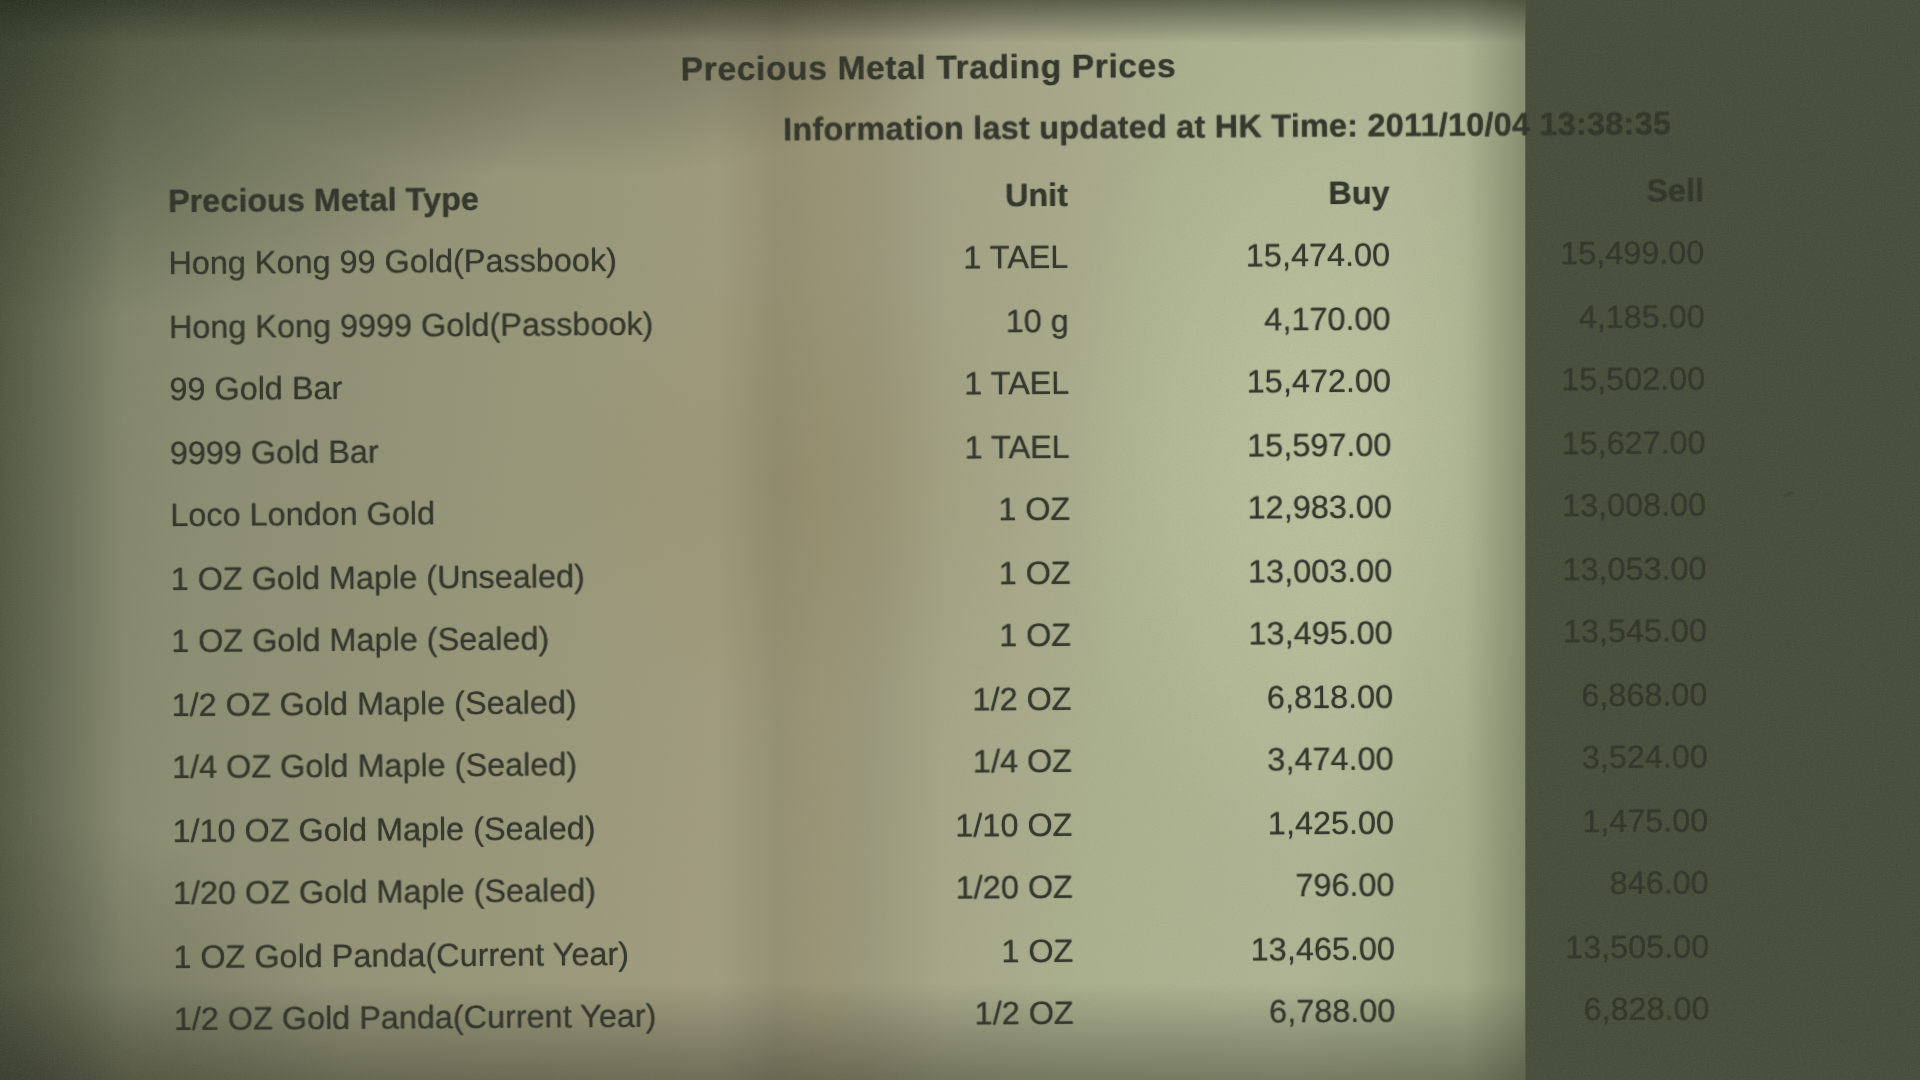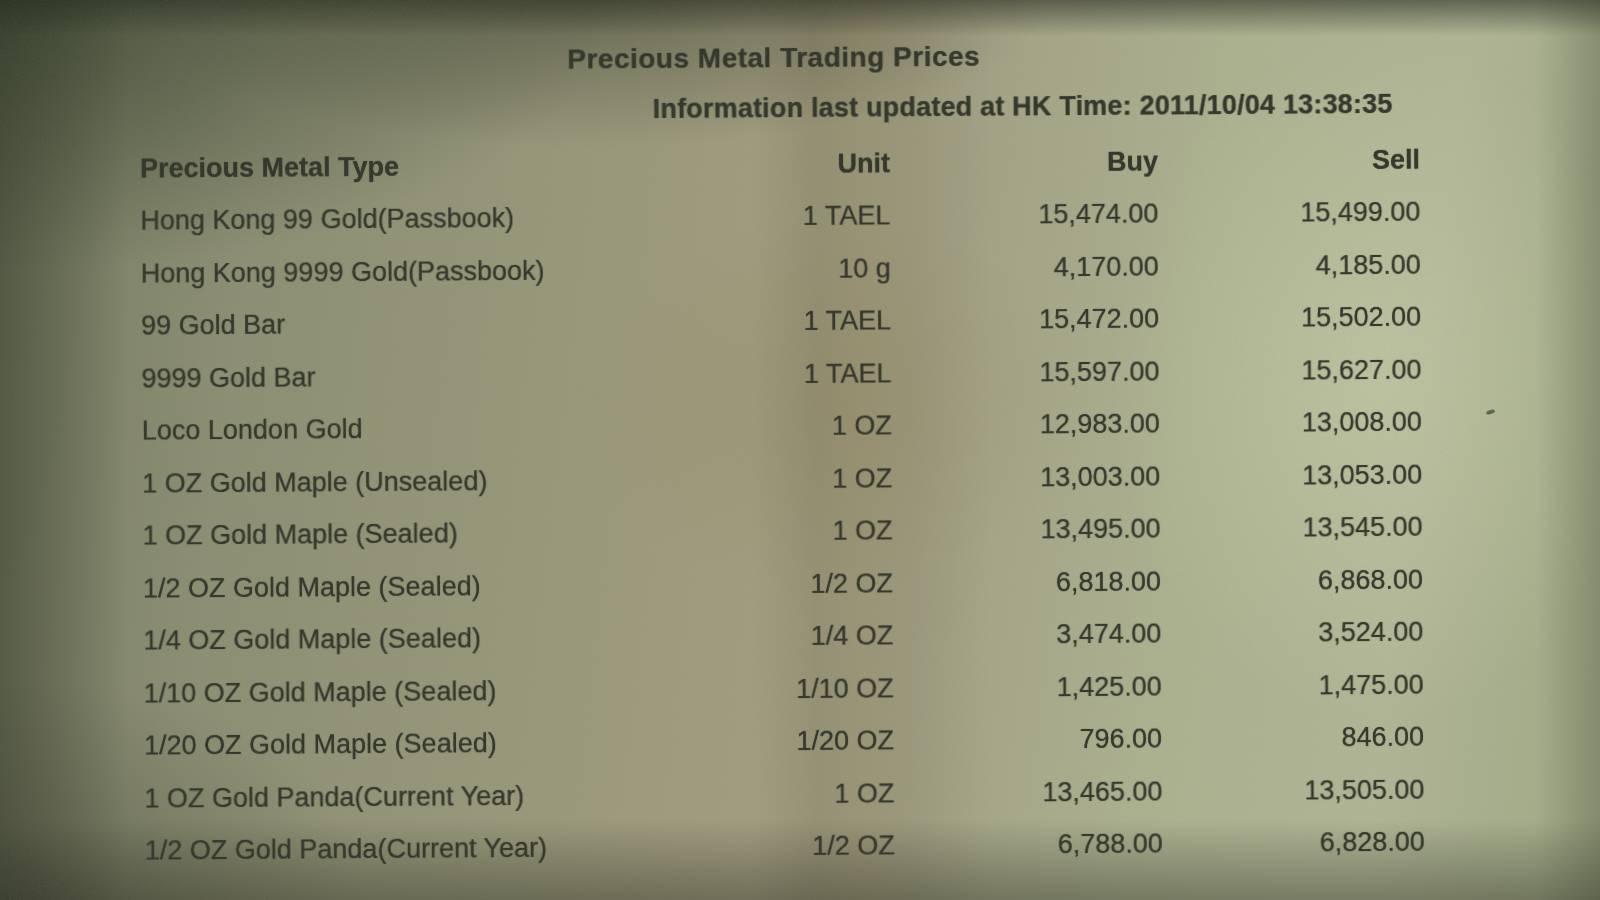--- a/index.html
+++ b/index.html
@@ -6,21 +6,21 @@
     margin: 0; padding: 0;
     width: 1600px; height: 900px;
     overflow: hidden;
     background: #3c4432;
     font-family: "Liberation Sans", sans-serif;
   }
 
   
   .photo {
     position: absolute; inset: 0;
-    width: 1600px; height: 900px;
+    width: 1271px; height: 900px;
     background:
       
       radial-gradient(ellipse 52% 42% at 1% 0%, rgba(22,32,16,0.62), rgba(22,32,16,0) 72%),
       
       radial-gradient(ellipse 38% 22% at 37% 0%, rgba(28,30,18,0.45), rgba(28,30,18,0) 75%),
       
       linear-gradient(180deg, rgba(10,14,8,0.55) 0%, rgba(10,14,8,0) 4%),
       
       linear-gradient(0deg, rgba(24,26,15,0.42) 0%, rgba(24,26,15,0) 9%),
       

